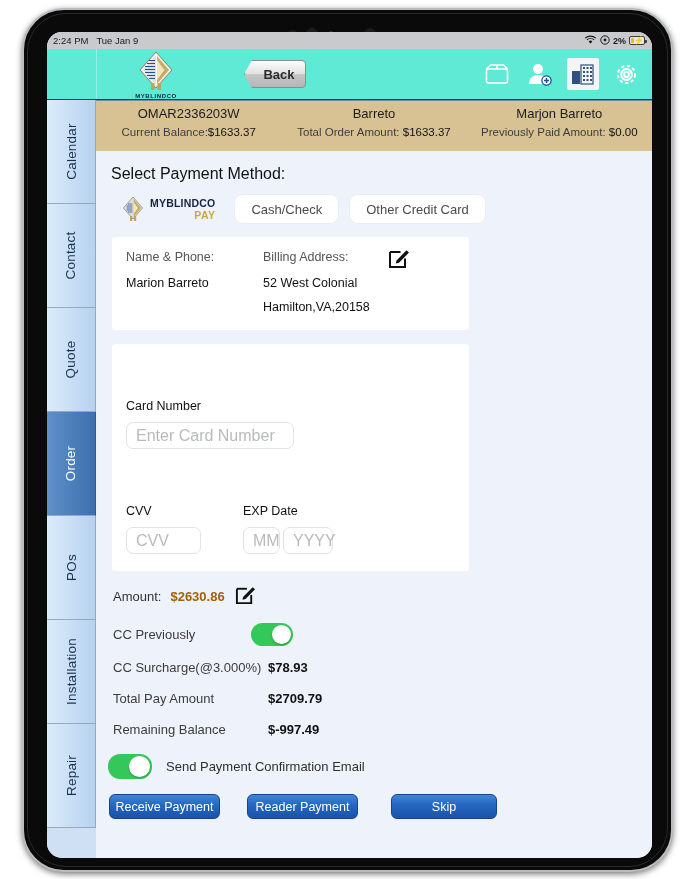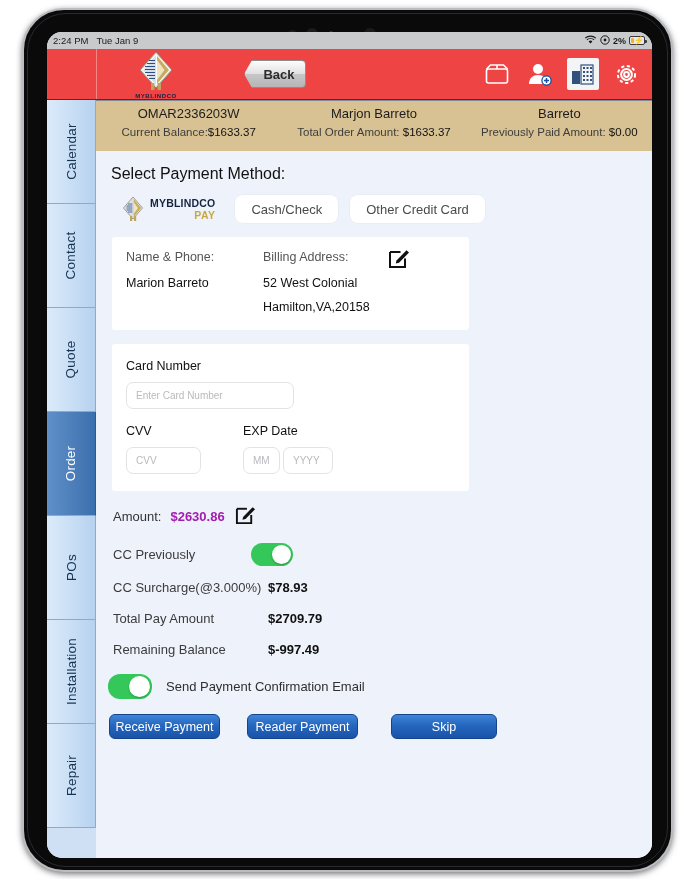--- a/index.html
+++ b/index.html
@@ -67,21 +67,21 @@
   .batt::after {
     content: ""; position: absolute; right: -3px; top: 2.4px;
     width: 1.6px; height: 3.5px; background: #3a3a3a; border-radius: 0 1px 1px 0;
   }
   .batt-fill { position: absolute; left: 1px; top: 1px; bottom: 1px; width: 2.5px; background: #e8b33a; border-radius: 1px; }
   .bolt { position: absolute; left: 4px; top: 0px; font-size: 8px; color: #1a1a1a; line-height: 8.5px; }
 
   
   .appbar {
     position: absolute; left: 0; top: 17px; width: 100%; height: 51px;
-    background: #ef4444;
+    background: #5eead4;
     border-bottom: 1px solid #0f3d7d;
   }
   .appbar-divider {
     position: absolute; left: 49px; top: 0; width: 1px; height: 100%;
     background: rgba(255,255,255,.35);
   }
   .logo-wrap { position: absolute; left: 78px; top: 2px; width: 62px; height: 48px; }
   .logo-text {
     position: absolute; left: 0; bottom: 0; width: 100%;
     text-align: center; font-size: 6px; letter-spacing: .6px;
@@ -188,42 +188,42 @@
   .billing-card { padding: 13px 0 16px 14px; position: relative; }
   .billing-grid { display: flex; }
   .bill-col { }
   .bill-col.left { width: 137px; }
   .bill-label { font-size: 12.5px; color: #555; }
   .bill-value { font-size: 12.5px; color: #111; margin-top: 12px; }
   .bill-value2 { font-size: 12.5px; color: #111; margin-top: 10px; }
   .edit-icon-btn { cursor: pointer; }
 
   .card-card { padding: 15px 0 17px 14px; }
-  .fld-label { font-size: 12.5px; color: #111; font-weight: 400; }
+  .fld-label { font-size: 12.5px; color: #111; font-weight: 400; margin-top: 40px; }
   .input {
     display: flex; align-items: center;
     border: 1px solid #e3e3e6; border-radius: 7px;
     background: #fff; height: 27px;
-    font-size: 10px; color: #b9babd;
+    font-size: 16px; color: #b9babd;
     padding: 0 9px;
     margin-top: 9px;
     cursor: text;
   }
   .input.card-number { width: 168px; }
   .input.cvv { width: 75px; }
   .input.mm { width: 37px; }
   .input.yyyy { width: 50px; }
   .row-2 { display: flex; margin-top: 15px; }
   .col-cvv { width: 117px; }
 
   
   .amt-area { margin: 13px 0 0 17px; }
   .amt-row { display: flex; align-items: center; }
   .amt-lbl { font-size: 13px; color: #333; }
-  .amt-val { font-size: 13px; color: #a21caf; font-weight: 700; margin-left: 9px; }
+  .amt-val { font-size: 13px; color: #a16207; font-weight: 700; margin-left: 9px; }
   .amt-edit { margin-left: 10px; cursor: pointer; }
 
   .sur-row { display: flex; align-items: center; margin-top: 14px; }
   .sur-lbl { font-size: 13px; color: #3c3c3c; width: 138px; }
   .toggle {
     width: 42px; height: 23px; border-radius: 12px;
     background: #34c759; position: relative; cursor: pointer;
   }
   .toggle .knob {
     position: absolute; right: 2px; top: 2px;
@@ -399,24 +399,24 @@
     </div>
 
     <div class="content">
 
       <div class="infobar">
         <div class="infobar-row">
           <div class="infobar-cell">
             <div class="infobar-name">OMAR2336203W</div>
           </div>
           <div class="infobar-cell">
+            <div class="infobar-name">Barreto</div>
+          </div>
+          <div class="infobar-cell">
             <div class="infobar-name">Marjon Barreto</div>
-          </div>
-          <div class="infobar-cell">
-            <div class="infobar-name">Barreto</div>
           </div>
         </div>
         <div class="infobar-row">
           <div class="infobar-cell">
             <div class="infobar-sub">
               <span>Current Balance:</span><b>$1633.37</b>
             </div>
           </div>
           <div class="infobar-cell">
             <div class="infobar-sub">

